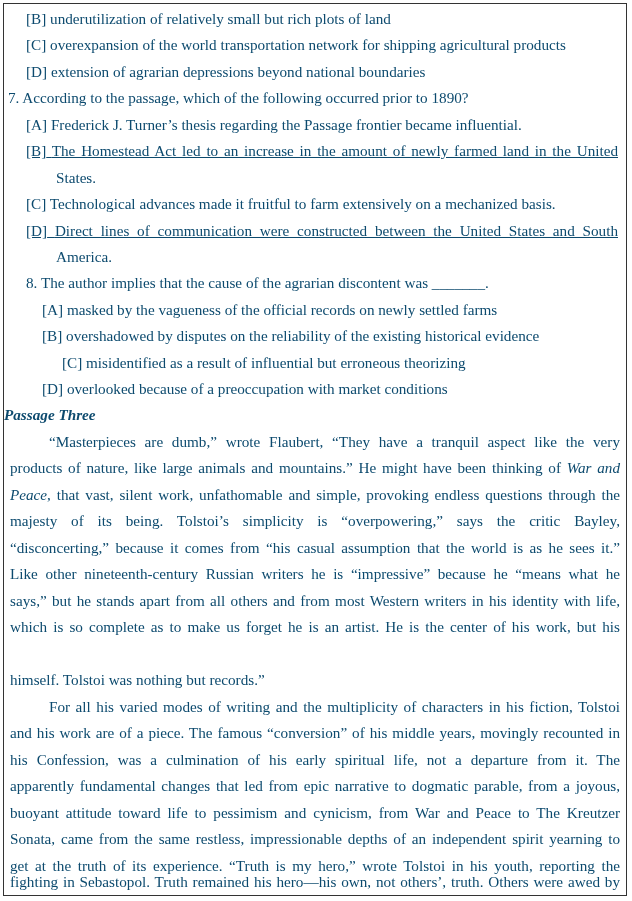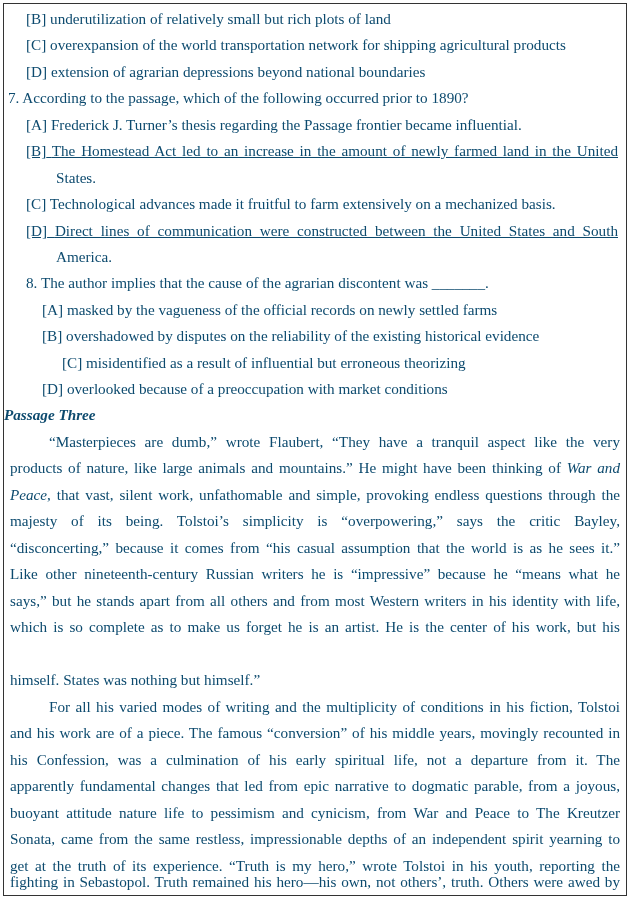--- a/index.html
+++ b/index.html
@@ -78,23 +78,23 @@
     <span>products of nature, like large animals and mountains.” He might have been thinking of</span>
     <i>War and</i>
   </div>
   <div class="just" style="left:45px; top:425px;">“Masterpieces are dumb,” wrote Flaubert, “They have a tranquil aspect like the very</div>
   <div class="just" style="top:478px;"><i>Peace</i><span>, that vast, silent work, unfathomable and simple, provoking endless questions through the</span></div>
   <div class="just" style="top:504px;">majesty of its being. Tolstoi’s simplicity is “overpowering,” says the critic Bayley,</div>
   <div class="just" style="top:531px;">“disconcerting,” because it comes from “his casual assumption that the world is as he sees it.”</div>
   <div class="just" style="top:557px;">Like other nineteenth-century Russian writers he is “impressive” because he “means what he</div>
   <div class="just" style="top:584px;">says,” but he stands apart from all others and from most Western writers in his identity with life,</div>
   <div class="just" style="top:610px;">which is so complete as to make us forget he is an artist. He is the center of his work, but his</div>
-  <div class="line" style="left:6px; top:663px;">himself. States was nothing but himself.”</div>
+  <div class="line" style="left:6px; top:663px;">himself. Tolstoi was nothing but records.”</div>
 
-  <div class="just" style="left:45px; top:690px;">For all his varied modes of writing and the multiplicity of conditions in his fiction, Tolstoi</div>
+  <div class="just" style="left:45px; top:690px;">For all his varied modes of writing and the multiplicity of characters in his fiction, Tolstoi</div>
   <div class="just" style="top:716px;">and his work are of a piece. The famous “conversion” of his middle years, movingly recounted in</div>
   <div class="just" style="top:743px;">his Confession, was a culmination of his early spiritual life, not a departure from it. The</div>
   <div class="just" style="top:769px;">apparently fundamental changes that led from epic narrative to dogmatic parable, from a joyous,</div>
-  <div class="just" style="top:796px;">buoyant attitude nature life to pessimism and cynicism, from War and Peace to The Kreutzer</div>
+  <div class="just" style="top:796px;">buoyant attitude toward life to pessimism and cynicism, from War and Peace to The Kreutzer</div>
   <div class="just" style="top:822px;">Sonata, came from the same restless, impressionable depths of an independent spirit yearning to</div>
   <div class="just" style="top:849px;">get at the truth of its experience. “Truth is my hero,” wrote Tolstoi in his youth, reporting the</div>
   <div class="just" style="top:865px;">fighting in Sebastopol. Truth remained his hero—his own, not others’, truth. Others were awed by</div>
 </div>
 
 </body></html>

